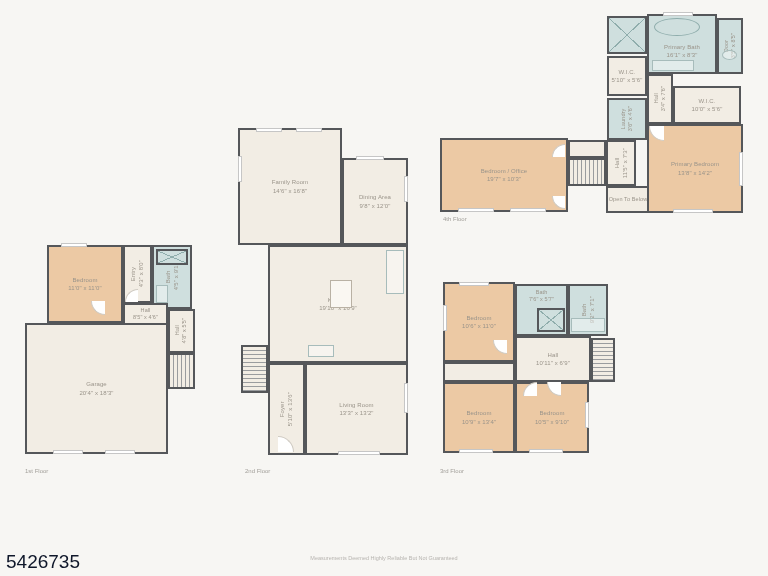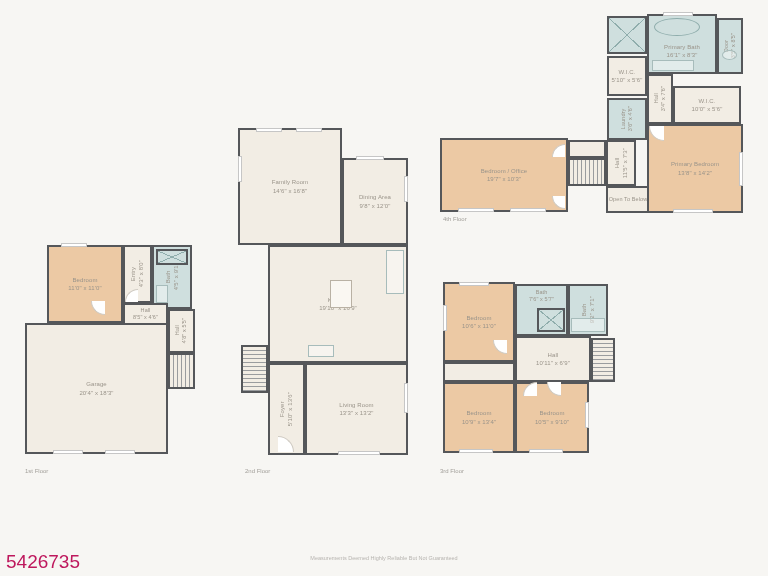--- a/index.html
+++ b/index.html
@@ -24,21 +24,21 @@
       linear-gradient(to top right,rgba(0,0,0,0) calc(50% - .5px),#8fadac calc(50% - .5px) calc(50% + .5px),rgba(0,0,0,0) calc(50% + .5px)),
       linear-gradient(to bottom right,rgba(0,0,0,0) calc(50% - .5px),#8fadac calc(50% - .5px) calc(50% + .5px),rgba(0,0,0,0) calc(50% + .5px)),
       var(--bath,#cfdfde)}
   .tub{position:absolute;border:1px solid #8fadac;border-radius:50%}
   .fixt{position:absolute;border:1px solid #a7bcbb;background:rgba(255,255,255,.4)}
   .oval{border-radius:50%}
   .isl{position:absolute;border:1px solid #b9b1a4;background:#faf7f2}
   .win{position:absolute;background:#fff;border:1px solid #c6c6c6}
   .arc{position:absolute;background:#fff;border:1px solid #cfcac2;border-top:none;border-right:none;border-radius:0 0 0 100%}
   .floor-label{position:absolute;font-size:6px;color:var(--muted,#a3a09b)}
-  .listing-id{position:absolute;left:6px;top:551px;font-size:19px;color:#be185d}
+  .listing-id{position:absolute;left:6px;top:551px;font-size:19px;color:#0f172a}
   .disclaimer{position:absolute;left:0;right:0;top:555px;text-align:center;font-size:5.5px;color:#b7b4b0}
 </style>
 </head>
 <body>
 
 <div class="canvas">
 
   <div class="floor" style="left:25px;top:243px;width:172px;height:214px">
     <div class="room cream" style="left:0;top:80px;width:143px;height:131px">
       <div class="lbl">

